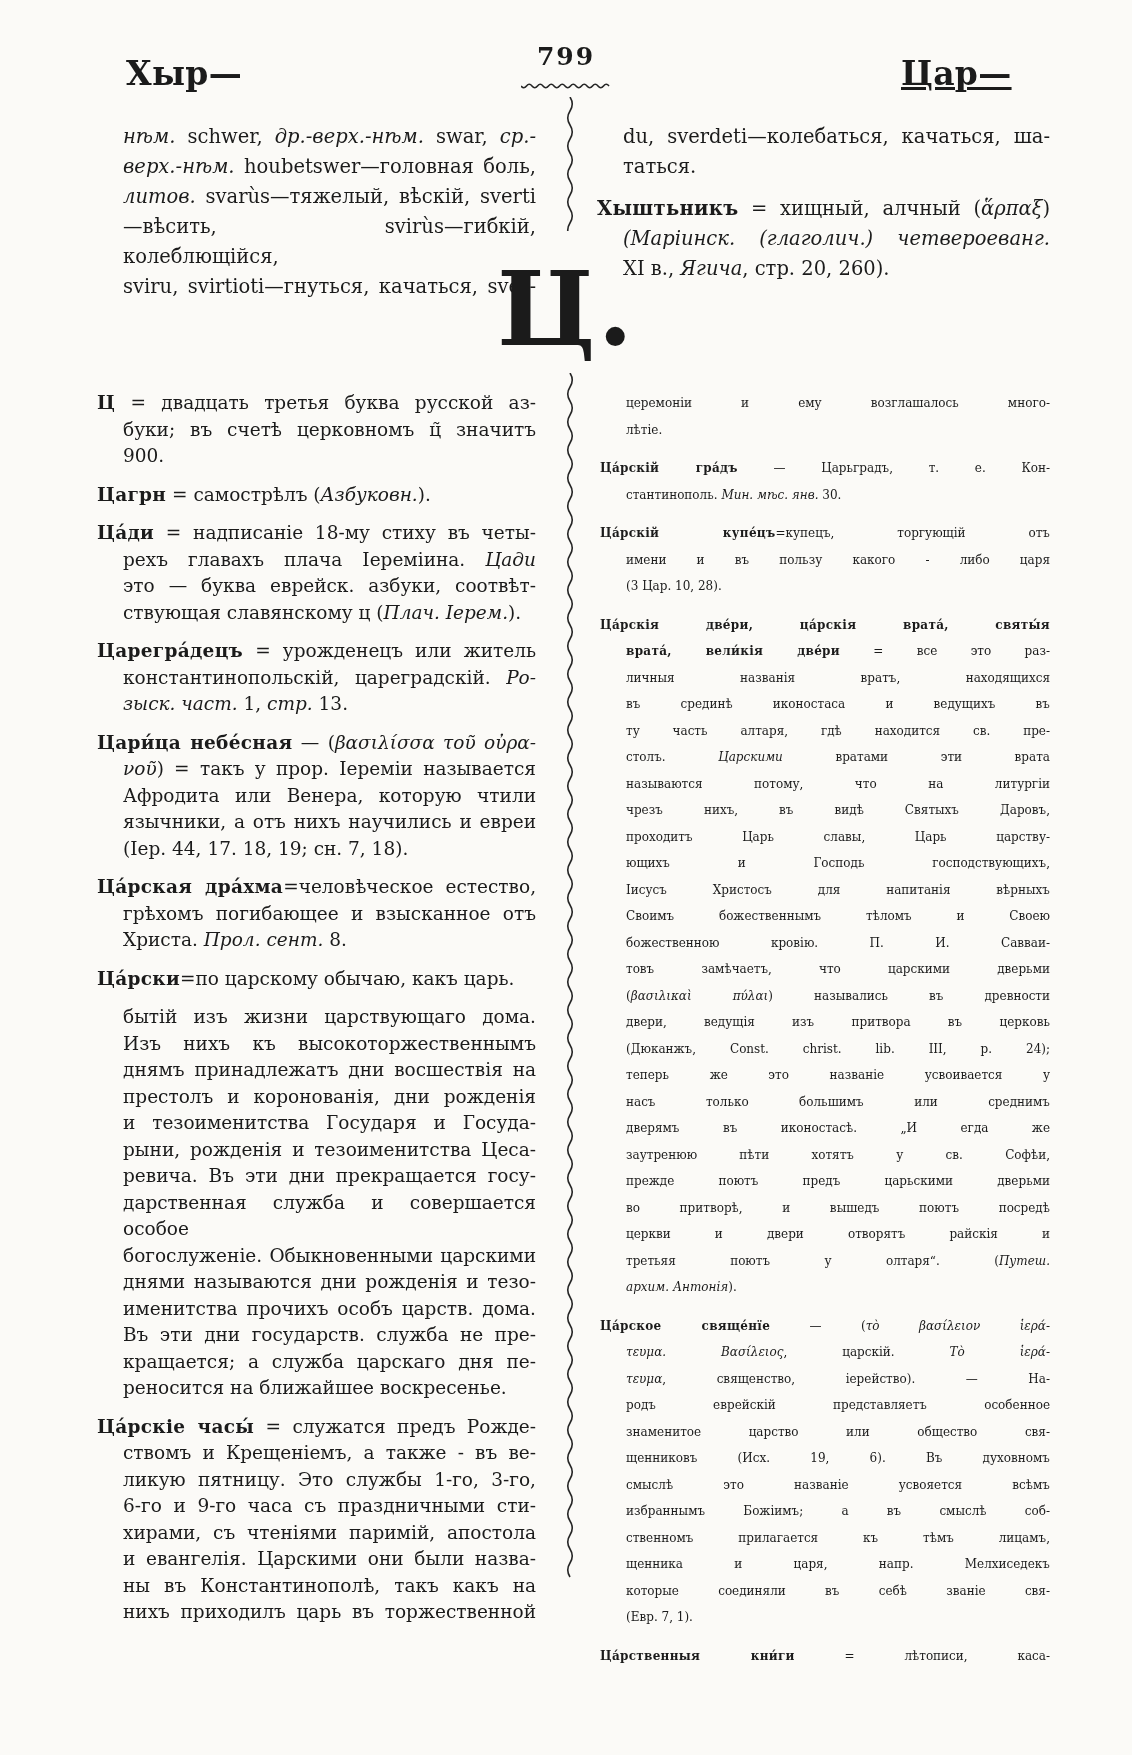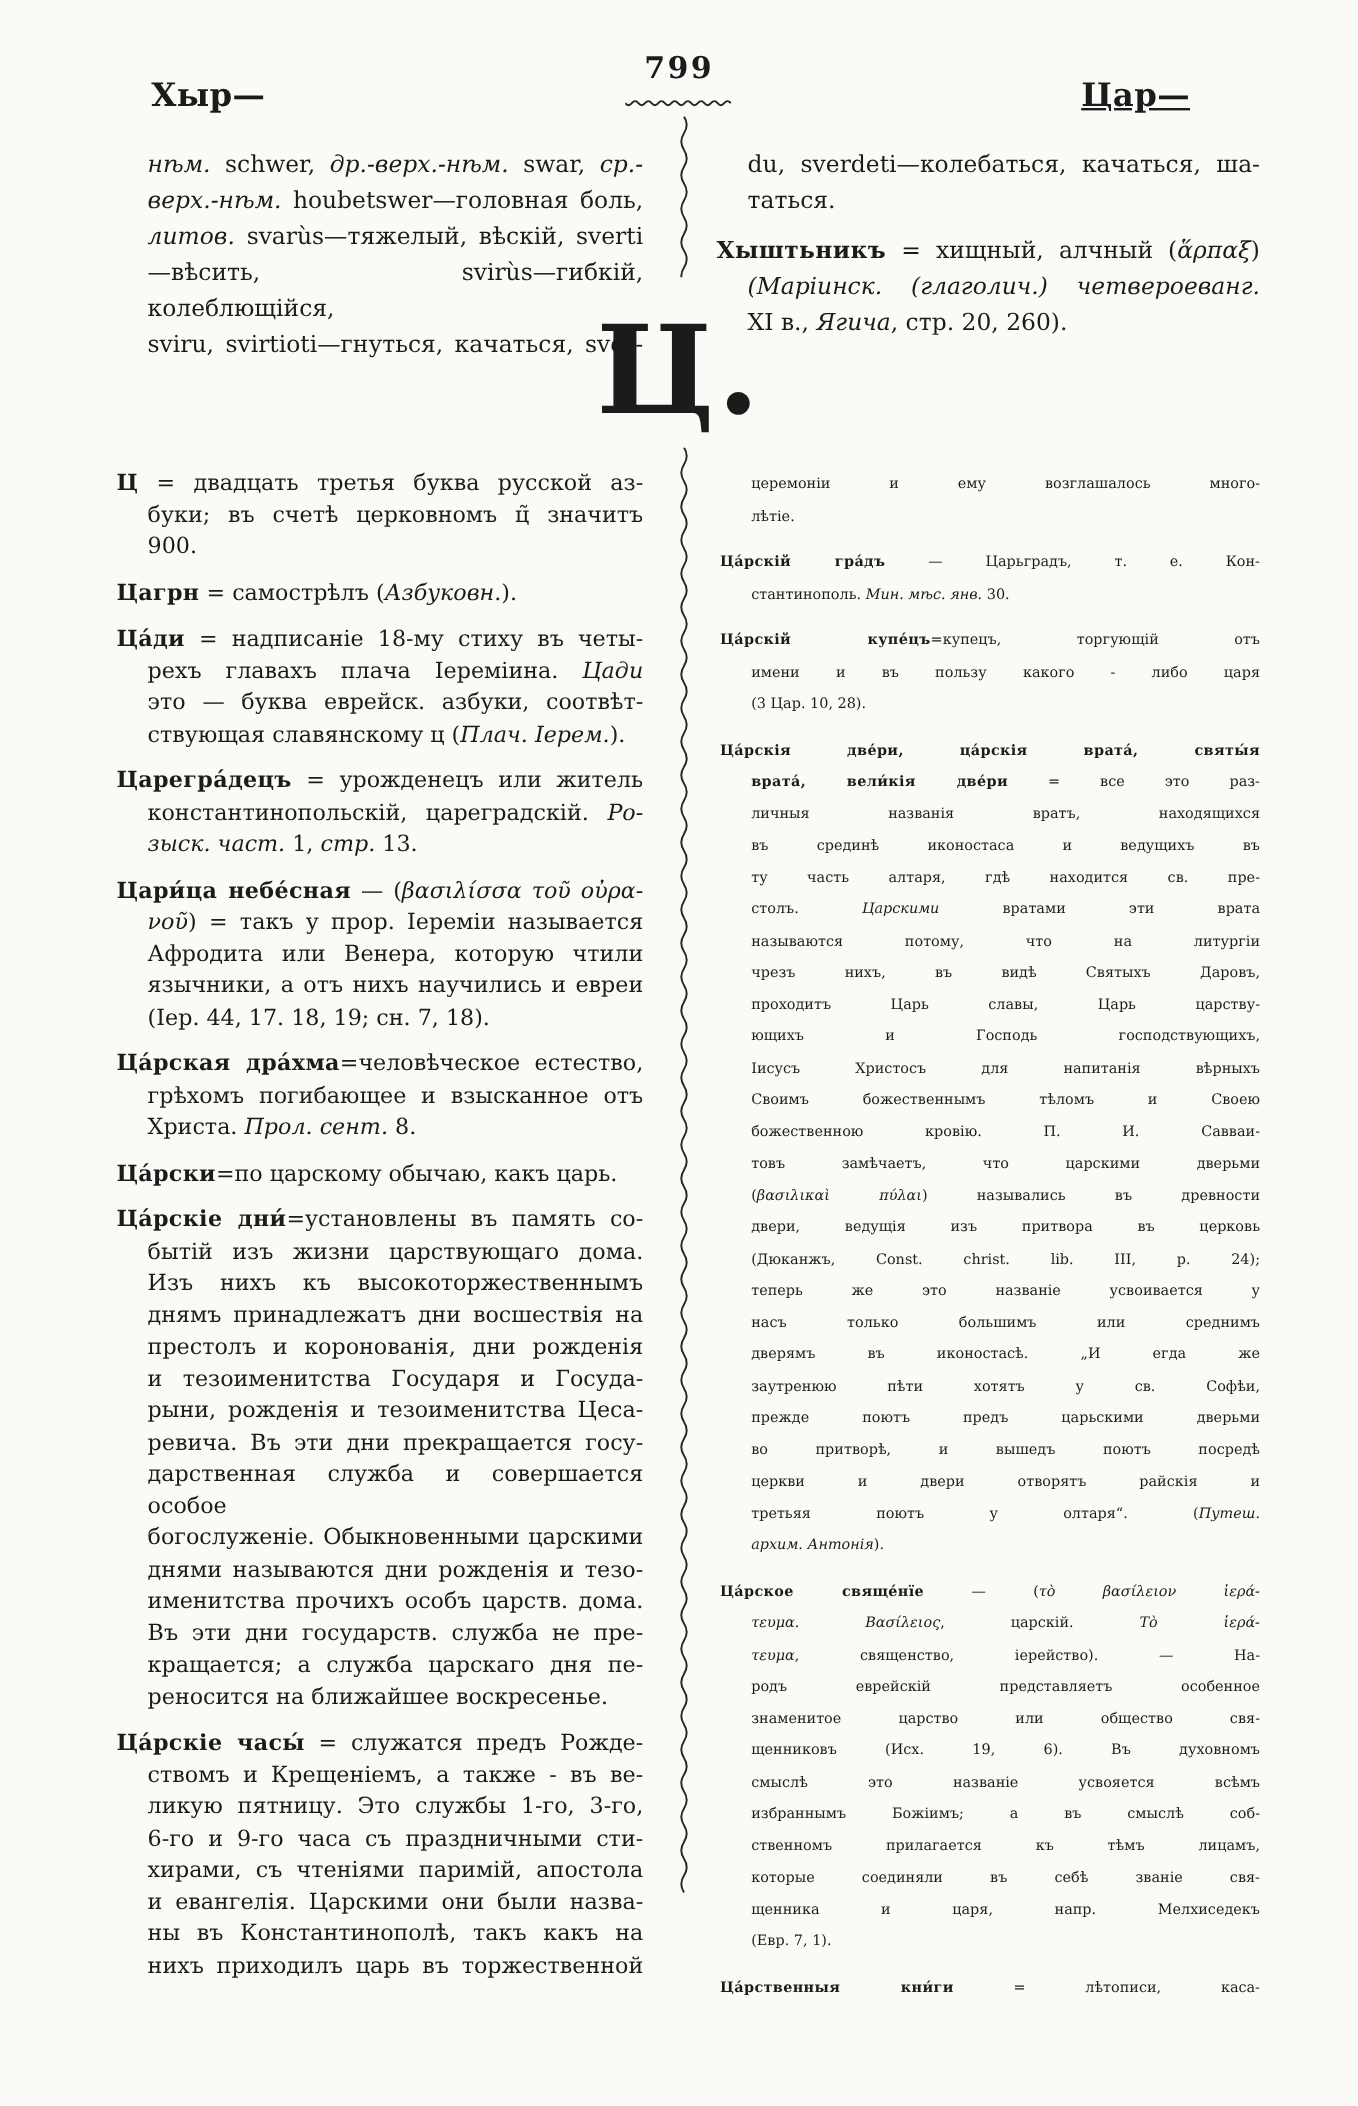--- a/index.html
+++ b/index.html
@@ -8,21 +8,21 @@
     position:relative; width:1132px; height:1755px;
     background:var(--paper); color:var(--ink);
     font-family:"DejaVu Serif","DejaVu Sans",serif;
     overflow:hidden;
   }
   .page-number {
     position:absolute; top:42px; left:0; right:0;
     text-align:center; font-size:25px; font-weight:bold; letter-spacing:2px;
   }
   .rule-squiggle { position:absolute; top:82px; left:521px; }
-  .running-head { position:absolute; top:64px; font-size:27px; }
+  .running-head { position:absolute; top:54px; font-size:33px; }
   .running-head.left { left:126px; }
   .running-head.right { left:901px;text-decoration:underline; }
   .section-letter {
     position:absolute; top:258px; left:0; right:0;
     text-align:center; font-size:102px; font-weight:bold; line-height:1;
     letter-spacing:2px;
   }
   .col { position:absolute; }
   .col .para { margin:12px; }
   .top-left  { left:85px;  top:110px; width:463px; font-size:19.5px; line-height:30px; }
@@ -108,21 +108,20 @@
       </div>
       <div class="para">
         <div class="line"><span class="seg-h">Ца́рская дра́хма</span><span class="seg-r">=человѣческое естество,</span></div>
         <div class="line ind"><span class="seg-r">грѣхомъ погибающее и взысканное отъ</span></div>
         <div class="line ind last"><span class="seg-r">Христа. </span><span class="seg-i">Прол. сент.</span><span class="seg-r"> 8.</span></div>
       </div>
       <div class="para">
         <div class="line last"><span class="seg-h">Ца́рски</span><span class="seg-r">=по царскому обычаю, какъ царь.</span></div>
       </div>
       <div class="para">
-        <div class="line"><span class="seg-h">Ца́рскіе дни́</span><span class="seg-r">=установлены въ память со-</span></div>
         <div class="line ind"><span class="seg-r">бытій изъ жизни царствующаго дома.</span></div>
         <div class="line ind"><span class="seg-r">Изъ нихъ къ высокоторжественнымъ</span></div>
         <div class="line ind"><span class="seg-r">днямъ принадлежатъ дни восшествія на</span></div>
         <div class="line ind"><span class="seg-r">престолъ и коронованія, дни рожденія</span></div>
         <div class="line ind"><span class="seg-r">и тезоименитства Государя и Госуда-</span></div>
         <div class="line ind"><span class="seg-r">рыни, рожденія и тезоименитства Цеса-</span></div>
         <div class="line ind"><span class="seg-r">ревича. Въ эти дни прекращается госу-</span></div>
         <div class="line ind"><span class="seg-r">дарственная служба и совершается особое</span></div>
         <div class="line ind"><span class="seg-r">богослуженіе. Обыкновенными царскими</span></div>
         <div class="line ind"><span class="seg-r">днями называются дни рожденія и тезо-</span></div>
@@ -187,22 +186,22 @@
       <div class="para">
         <div class="line"><span class="seg-h">Ца́рское свяще́нїе</span><span class="seg-r"> — (</span><span class="seg-g">τὸ βασίλειον ἱερά-</span></div>
         <div class="line ind"><span class="seg-g">τευμα. Βασίλειος</span><span class="seg-r">, царскій. </span><span class="seg-g">Τὸ ἱερά-</span></div>
         <div class="line ind"><span class="seg-g">τευμα</span><span class="seg-r">, священство, іерейство). — На-</span></div>
         <div class="line ind"><span class="seg-r">родъ еврейскій представляетъ особенное</span></div>
         <div class="line ind"><span class="seg-r">знаменитое царство или общество свя-</span></div>
         <div class="line ind"><span class="seg-r">щенниковъ (Исх. 19, 6). Въ духовномъ</span></div>
         <div class="line ind"><span class="seg-r">смыслѣ это названіе усвояется всѣмъ</span></div>
         <div class="line ind"><span class="seg-r">избраннымъ Божіимъ; а въ смыслѣ соб-</span></div>
         <div class="line ind"><span class="seg-r">ственномъ прилагается къ тѣмъ лицамъ,</span></div>
+        <div class="line ind"><span class="seg-r">щенника и царя, напр. Мелхиседекъ</span></div>
         <div class="line ind"><span class="seg-r">которые соединяли въ себѣ званіе свя-</span></div>
-        <div class="line ind"><span class="seg-r">щенника и царя, напр. Мелхиседекъ</span></div>
         <div class="line ind last"><span class="seg-r">(Евр. 7, 1).</span></div>
       </div>
       <div class="para">
         <div class="line"><span class="seg-h">Ца́рственныя кни́ги</span><span class="seg-r"> = лѣтописи, каса-</span></div>
       </div>
     </div>
   <svg class="vdiv body" width="10" height="1212">
       <path id="vd2" d="M5 0 q4.5 7 0 14 q-4.5 7 0 14 q4.5 7 0 14 q-4.5 7 0 14 q4.5 7 0 14 q-4.5 7 0 14 q4.5 7 0 14 q-4.5 7 0 14 q4.5 7 0 14 q-4.5 7 0 14 q4.5 7 0 14 q-4.5 7 0 14 q4.5 7 0 14 q-4.5 7 0 14 q4.5 7 0 14 q-4.5 7 0 14 q4.5 7 0 14 q-4.5 7 0 14 q4.5 7 0 14 q-4.5 7 0 14 q4.5 7 0 14 q-4.5 7 0 14 q4.5 7 0 14 q-4.5 7 0 14 q4.5 7 0 14 q-4.5 7 0 14 q4.5 7 0 14 q-4.5 7 0 14 q4.5 7 0 14 q-4.5 7 0 14 q4.5 7 0 14 q-4.5 7 0 14 q4.5 7 0 14 q-4.5 7 0 14 q4.5 7 0 14 q-4.5 7 0 14 q4.5 7 0 14 q-4.5 7 0 14 q4.5 7 0 14 q-4.5 7 0 14 q4.5 7 0 14 q-4.5 7 0 14 q4.5 7 0 14 q-4.5 7 0 14 q4.5 7 0 14 q-4.5 7 0 14 q4.5 7 0 14 q-4.5 7 0 14 q4.5 7 0 14 q-4.5 7 0 14 q4.5 7 0 14 q-4.5 7 0 14 q4.5 7 0 14 q-4.5 7 0 14 q4.5 7 0 14 q-4.5 7 0 14 q4.5 7 0 14 q-4.5 7 0 14 q4.5 7 0 14 q-4.5 7 0 14 q4.5 7 0 14 q-4.5 7 0 14 q4.5 7 0 14 q-4.5 7 0 14 q4.5 7 0 14 q-4.5 7 0 14 q4.5 7 0 14 q-4.5 7 0 14 q4.5 7 0 14 q-4.5 7 0 14 q4.5 7 0 14 q-4.5 7 0 14 q4.5 7 0 14 q-4.5 7 0 14 q4.5 7 0 14 q-4.5 7 0 14 q4.5 7 0 14 q-4.5 7 0 14 q4.5 7 0 14 q-4.5 7 0 14 q4.5 7 0 14 q-4.5 7 0 14 q4.5 7 0 14 q-4.5 7 0 14 q4.5 7 0 14 q-4.5 7 0 14"></path>
     </svg>
 

